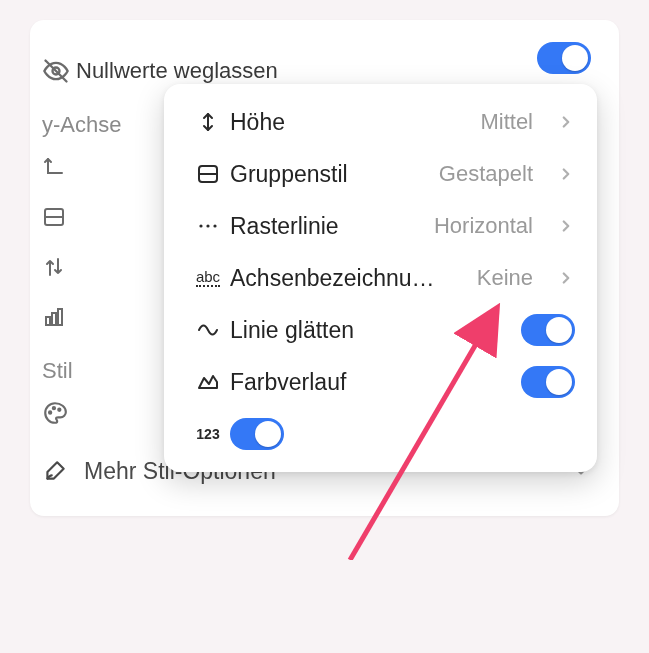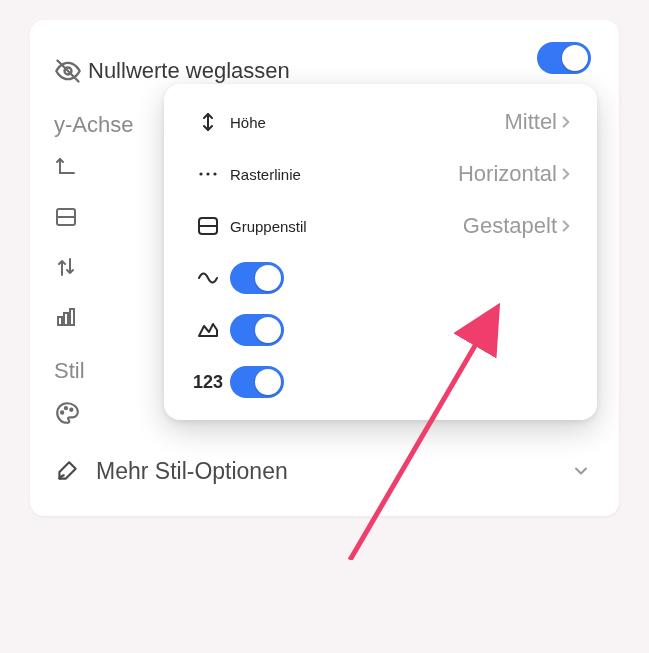--- a/index.html
+++ b/index.html
@@ -10,21 +10,21 @@
     font-family: -apple-system, BlinkMacSystemFont, "Segoe UI", Helvetica, Arial, sans-serif;
     position: relative;
     overflow: hidden;
     padding: 20px 30px;
   }
 
   .panel {
     background: #fff;
     border-radius: 14px;
     box-shadow: 0 1px 3px rgba(0,0,0,0.06);
-    padding: 26px 28px 20px 24px;
+    padding: 26px 28px 20px 12px;
     position: relative;
   }
 
   .bg-row {
     display: flex;
     align-items: center;
     height: 50px;
     color: #3a3a3a;
     font-size: 22px;
   }
@@ -83,31 +83,31 @@
   }
   .item .icon-slot {
     width: 44px;
     display: flex;
     align-items: center;
     justify-content: center;
     color: #2a2a2a;
   }
   .item .label {
     flex: 1;
-    font-size: 15px;
+    font-size: 23px;
     color: #242424;
     white-space: nowrap;
     overflow: hidden;
     text-overflow: ellipsis;
     padding-right: 8px;
   }
   .item .value {
     font-size: 22px;
     color: #9a9a9a;
-    margin-right: 0;
+    margin-right: 24px;
   }
   .item .chevron {
     color: #b0b0b0;
   }
 
   
   .toggle {
     width: 54px;
     height: 32px;
     border-radius: 16px;
@@ -246,67 +246,81 @@
         <span class="value">Mittel</span>
         <span class="chevron">
           <svg width="18" height="18" viewBox="0 0 24 24" fill="none" stroke="#b0b0b0" stroke-width="3" stroke-linecap="round" stroke-linejoin="round">
             <polyline points="9 6 15 12 9 18"></polyline>
           </svg>
         </span>
       </div>
       <div class="item">
         <span class="icon-slot">
           <svg width="24" height="24" viewBox="0 0 24 24" fill="none" stroke="#2a2a2a" stroke-width="2" stroke-linecap="round" stroke-linejoin="round">
+            <rect x="3" y="4" width="18" height="16" rx="3"></rect>
+            <line x1="3" y1="12" x2="21" y2="12"></line>
+          </svg>
+        </span>
+        <span class="label">Gruppenstil</span>
+        <span class="value">Gestapelt</span>
+        <span class="chevron">
+          <svg width="18" height="18" viewBox="0 0 24 24" fill="none" stroke="#b0b0b0" stroke-width="3" stroke-linecap="round" stroke-linejoin="round">
+            <polyline points="9 6 15 12 9 18"></polyline>
+          </svg>
+        </span>
+      </div>
+      <div class="item">
+        <span class="icon-slot">
+          <svg width="24" height="24" viewBox="0 0 24 24" fill="none" stroke="#2a2a2a" stroke-width="2" stroke-linecap="round" stroke-linejoin="round">
             <circle cx="5" cy="12" r="1.6" fill="#2a2a2a" stroke="none"></circle>
             <circle cx="12" cy="12" r="1.6" fill="#2a2a2a" stroke="none"></circle>
             <circle cx="19" cy="12" r="1.6" fill="#2a2a2a" stroke="none"></circle>
           </svg>
         </span>
         <span class="label">Rasterlinie</span>
         <span class="value">Horizontal</span>
         <span class="chevron">
           <svg width="18" height="18" viewBox="0 0 24 24" fill="none" stroke="#b0b0b0" stroke-width="3" stroke-linecap="round" stroke-linejoin="round">
             <polyline points="9 6 15 12 9 18"></polyline>
           </svg>
         </span>
       </div>
       <div class="item">
         <span class="icon-slot">
-          <svg width="24" height="24" viewBox="0 0 24 24" fill="none" stroke="#2a2a2a" stroke-width="2" stroke-linecap="round" stroke-linejoin="round">
-            <rect x="3" y="4" width="18" height="16" rx="3"></rect>
-            <line x1="3" y1="12" x2="21" y2="12"></line>
-          </svg>
-        </span>
-        <span class="label">Gruppenstil</span>
-        <span class="value">Gestapelt</span>
+          <div style="font-size:15px;font-weight:500;color:#2a2a2a;border-bottom:2px dotted #2a2a2a;padding-bottom:1px;line-height:1">abc</div>
+        </span>
+        <span class="label">Achsenbezeichnu…</span>
+        <span class="value">Keine</span>
         <span class="chevron">
           <svg width="18" height="18" viewBox="0 0 24 24" fill="none" stroke="#b0b0b0" stroke-width="3" stroke-linecap="round" stroke-linejoin="round">
             <polyline points="9 6 15 12 9 18"></polyline>
           </svg>
         </span>
       </div>
       <div class="item">
         <span class="icon-slot">
           <svg width="24" height="24" viewBox="0 0 24 24" fill="none" stroke="#2a2a2a" stroke-width="2" stroke-linecap="round" stroke-linejoin="round">
             <path d="M3 12c3-6 6-6 9 0s6 6 9 0"></path>
           </svg>
         </span>
+        <span class="label">Linie glätten</span>
         <div class="toggle"></div>
       </div>
       <div class="item">
         <span class="icon-slot">
           <svg width="24" height="24" viewBox="0 0 24 24" fill="none" stroke="#2a2a2a" stroke-width="2" stroke-linecap="round" stroke-linejoin="round">
             <path d="M3 18L8 8l5 6 4-8 4 6v6H3z"></path>
           </svg>
         </span>
+        <span class="label">Farbverlauf</span>
         <div class="toggle"></div>
       </div>
       <div class="item">
         <span class="icon-slot">
-          <div style="font-size:18px;font-weight:700;color:#2a2a2a;line-height:1">123</div>
+          <div style="font-size:14px;font-weight:700;color:#2a2a2a;line-height:1">123</div>
         </span>
         <div class="toggle"></div>
       </div>
     </div>
 
 </div>
 
 <svg class="arrow-annot" viewBox="0 0 260 260">
   <defs>
     <marker id="ah" markerWidth="10" markerHeight="10" refX="6" refY="5" orient="auto">

